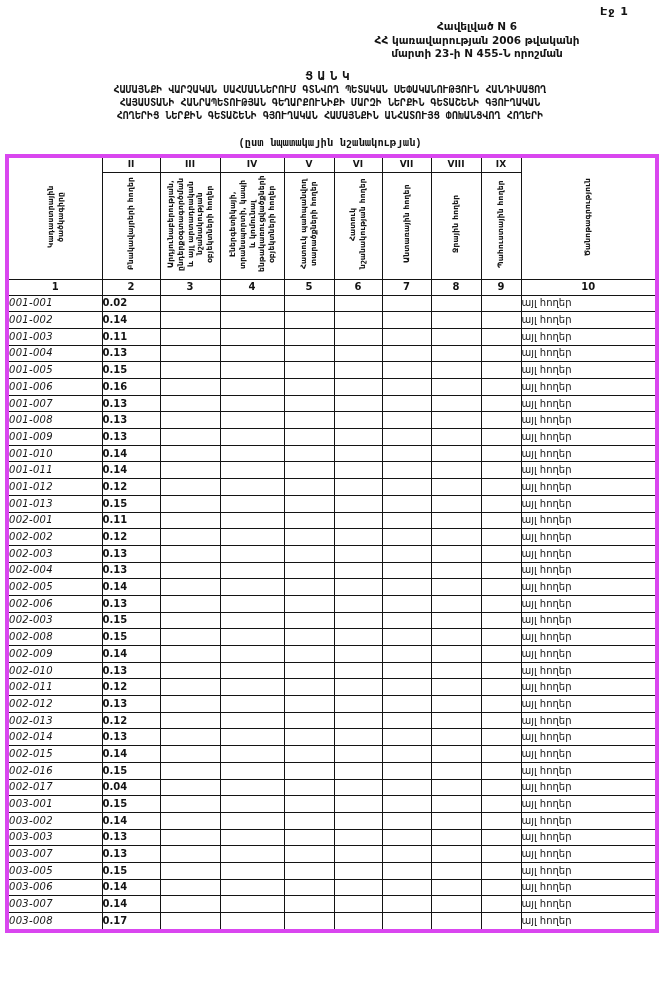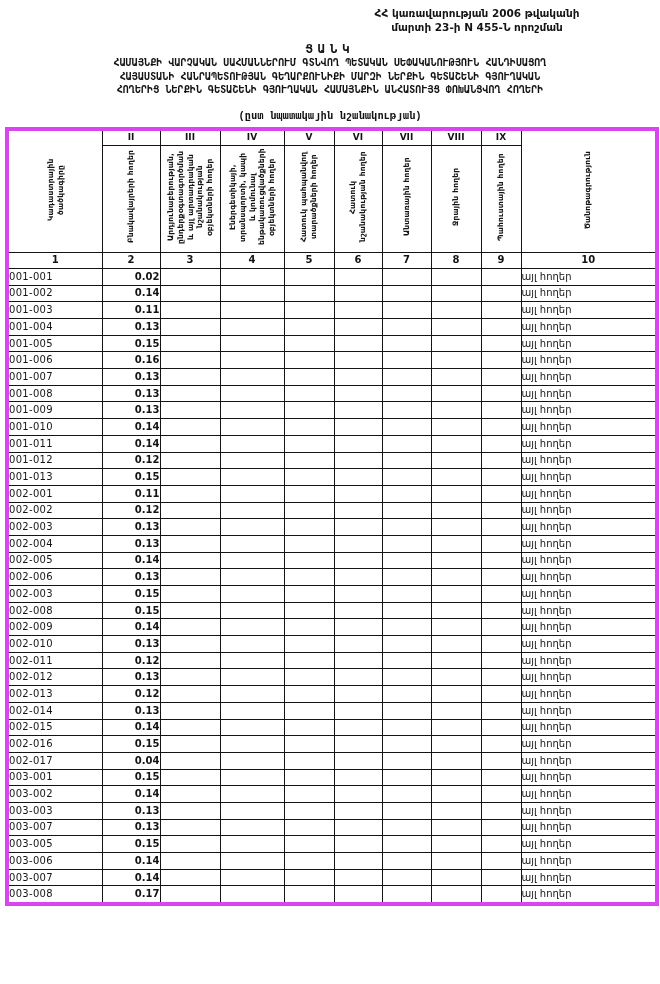--- a/index.html
+++ b/index.html
@@ -79,31 +79,33 @@
     font-size:10px;
     font-weight:bold;
     text-align:center;
     line-height:1;
   }
   tbody.data td {
     height:15.7px;
     font-size:10px;
     line-height:1;
   }
-  td.code-cell  { text-align:left;  padding-left:3px; letter-spacing:0.3px; }
-  td.val-cell   { text-align:right; font-weight:bold; }
+  td.code-cell  { text-align:left;  padding-left:3px; letter-spacing:0.3px;font-style:italic; }
+  td.val-cell   { text-align:left; font-weight:bold; }
   td.note-cell  { text-align:left;  padding-left:4px; }
 </style>
 </head>
 <body>
 
 <div class="page">
 
+  <div class="page-num">Էջ 1</div>
 
   <div class="appendix">
+    <div>Հավելված N 6</div>
     <div>ՀՀ կառավարության 2006 թվականի</div>
     <div>մարտի 23-ի N 455-Ն որոշման</div>
   </div>
 
   <div class="title-block">
     <div class="caption">ՑԱՆԿ</div>
     <div class="title-line">ՀԱՄԱՅՆՔԻ ՎԱՐՉԱԿԱՆ ՍԱՀՄԱՆՆԵՐՈՒՄ ԳՏՆՎՈՂ ՊԵՏԱԿԱՆ ՍԵՓԱԿԱՆՈՒԹՅՈՒՆ ՀԱՆԴԻՍԱՑՈՂ</div>
     <div class="title-line">ՀԱՅԱՍՏԱՆԻ ՀԱՆՐԱՊԵՏՈՒԹՅԱՆ ԳԵՂԱՐՔՈՒՆԻՔԻ ՄԱՐԶԻ ՆԵՐՔԻՆ ԳԵՏԱՇԵՆԻ ԳՅՈՒՂԱԿԱՆ</div>
     <div class="title-line">ՀՈՂԵՐԻՑ ՆԵՐՔԻՆ ԳԵՏԱՇԵՆԻ ԳՅՈՒՂԱԿԱՆ ՀԱՄԱՅՆՔԻՆ ԱՆՀԱՏՈՒՅՑ ՓՈԽԱՆՑՎՈՂ ՀՈՂԵՐԻ</div>
     <div class="subtitle">(ըստ նպատակային նշանակության)</div>

